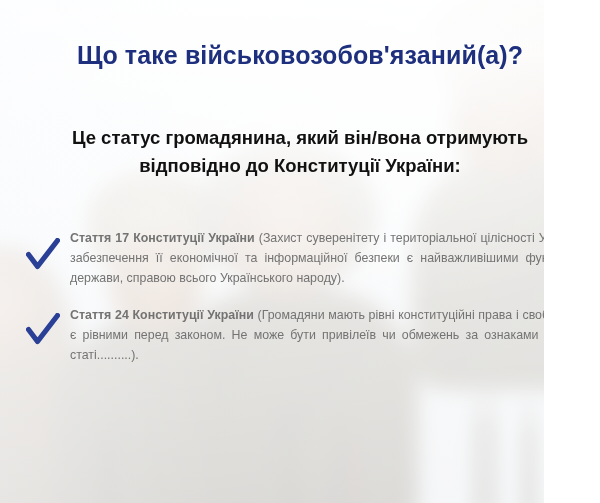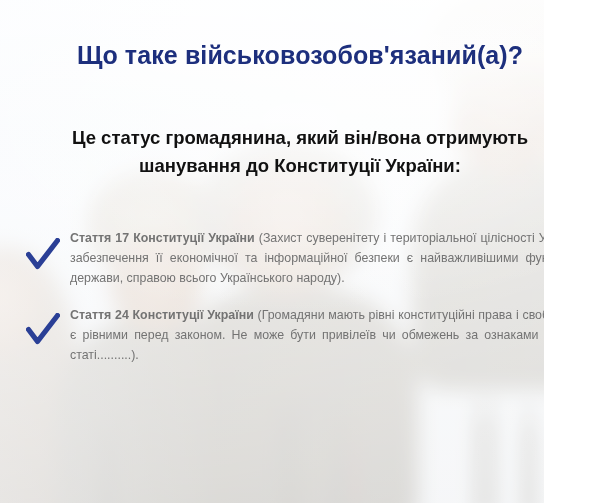--- a/index.html
+++ b/index.html
@@ -245,21 +245,21 @@
   </div>
 
   <div class="bg-layer bg-sky"></div>
   <div class="bg-layer bg-veil"></div>
   <div class="bg-layer bg-veil2"></div>
 
   <div class="content">
 
     <div class="title">Що таке військовозобов'язаний(а)?</div>
 
-    <div class="subtitle">Це статус громадянина, який він/вона отримують шанування до Конституції України:</div>
+    <div class="subtitle">Це статус громадянина, який він/вона отримують відповідно до Конституції України:</div>
 
     <div class="bullets">
 
       <div class="bullet b1">
         <span class="check-icon">
           <svg viewBox="0 0 34 32" width="34" height="32" aria-hidden="true">
             <path d="M2.5 16.5 L11.5 28.5 L31.5 2.5" fill="none" stroke="#2a3f96" stroke-width="5.2" stroke-linecap="round" stroke-linejoin="round"></path>
           </svg>
         </span>
         <span class="bullet-text"><span class="lead">Стаття 17 Конституції України</span><span> (Захист суверенітету і територіальної цілісності України, забезпечення її економічної та інформаційної безпеки є найважливішими функціями держави, справою всього Українського народу).</span></span>

